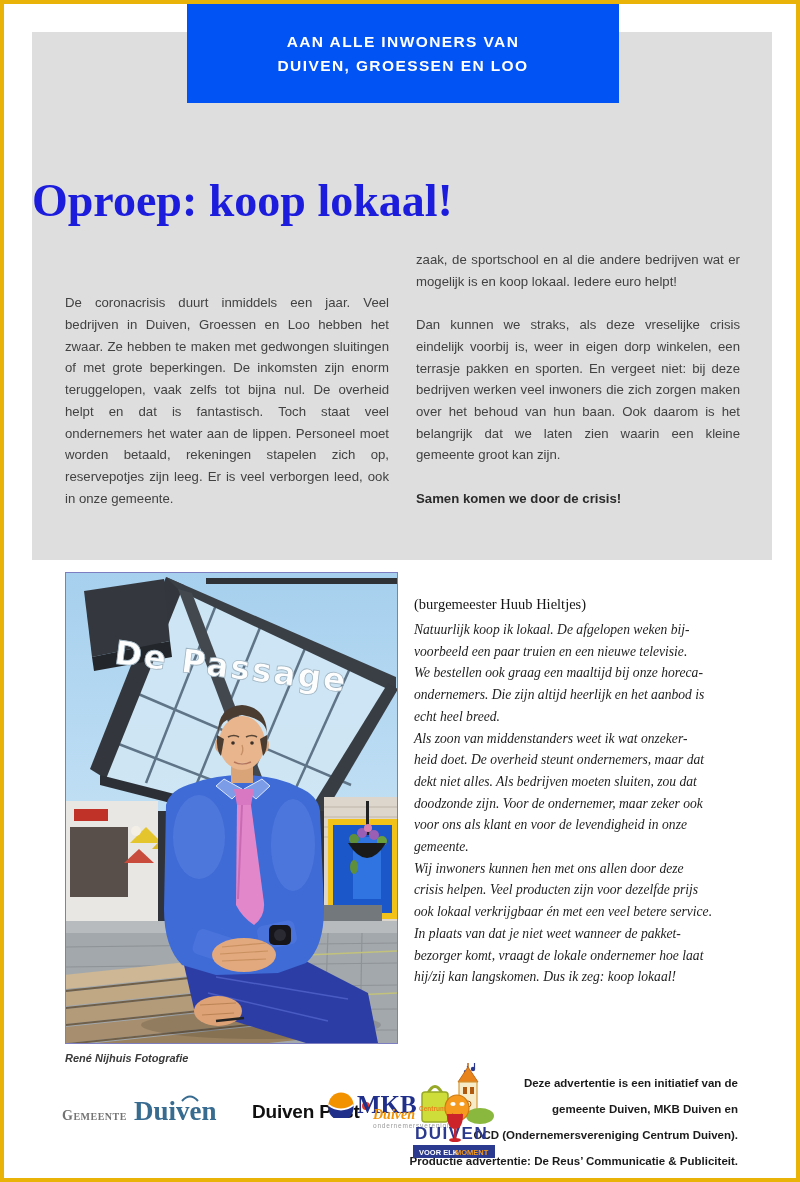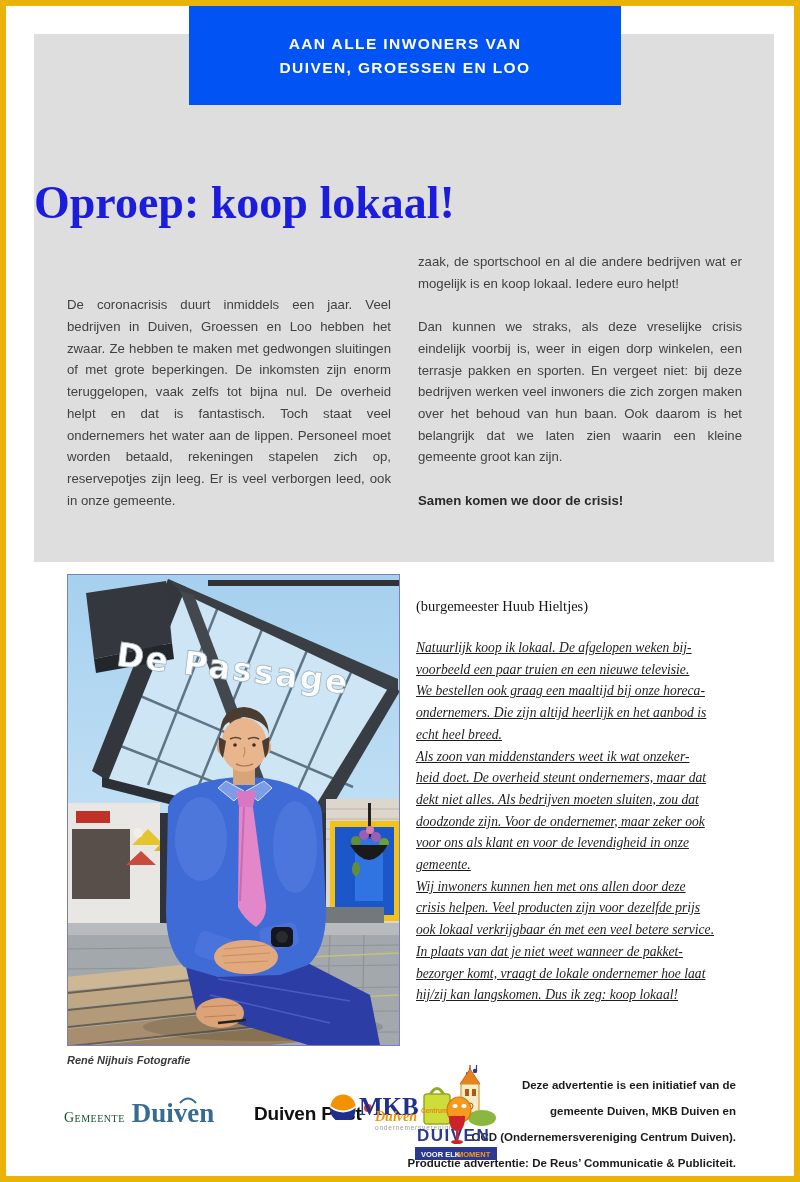--- a/index.html
+++ b/index.html
@@ -1,18 +1,18 @@
 <!DOCTYPE html>
 <html><head>
 <meta charset="utf-8">
 <style>
   html,body{margin:0;padding:0;background:#fff;}
   .page{
     position:relative;width:800px;height:1182px;margin:0 auto;
-    background:#ffffff;border:6px solid #eab308;box-sizing:border-box;
+    background:#ffffff;border:4px solid #eab308;box-sizing:border-box;
     font-family:"Liberation Sans",sans-serif;overflow:hidden;
   }
   
   .gray-block{position:absolute;left:28px;top:28px;width:740px;height:528px;background:#dedede;}
   .banner{
     position:absolute;left:183px;top:0;width:432px;height:99px;background:#0253f4;
     display:flex;flex-direction:column;justify-content:center;align-items:center;gap:7px;
   }
   .banner-line{color:#ffffff;font-weight:bold;font-size:15.5px;letter-spacing:1.4px;line-height:1.1;}
   .page-title{
@@ -33,30 +33,30 @@
   .photo-credit{
     position:absolute;left:61px;top:1048px;font-size:11px;font-style:italic;font-weight:bold;color:#3a3a3a;
   }
   
   .interview{position:absolute;left:410px;top:588px;width:340px;}
   .interview-heading{
     font-family:"Liberation Serif",serif;font-weight:bold;font-size:23px;color:#1c1cdd;margin:0;
   }
   .interview-sub{font-family:"Liberation Serif",serif;font-size:14.5px;color:#161616;margin-top:4px;}
   .interview-text{
-    margin-top:22px;font-family:"Liberation Serif",serif;font-style:italic;
-    font-size:13.6px;line-height:21.7px;color:#1d1d1d;white-space:pre-line;text-decoration:underline;
+    margin-top:6px;font-family:"Liberation Serif",serif;font-style:italic;
+    font-size:13.6px;line-height:21.7px;color:#1d1d1d;white-space:pre-line;
   }
   
   .footer-credits{
     position:absolute;right:58px;top:1066px;width:430px;text-align:right;
     font-size:11.5px;font-weight:bold;color:#1b1b1b;line-height:26px;white-space:pre-line;
   }
   .logo-gemeente{position:absolute;left:58px;top:1092px;display:flex;align-items:baseline;gap:7px;}
-  .gem-word1{font-family:"Liberation Serif",serif;font-weight:normal;font-variant:small-caps;font-size:14px;color:#14532d;letter-spacing:.5px;}
+  .gem-word1{font-family:"Liberation Serif",serif;font-weight:bold;font-variant:small-caps;font-size:14px;color:#737373;letter-spacing:.5px;}
   .gem-word2-wrap{position:relative;}
   .gem-word2{font-family:"Liberation Serif",serif;font-weight:bold;font-size:27px;color:#376b90;}
   .gem-bird{position:absolute;left:46px;top:-4px;}
   .logo-duivenpost{position:absolute;left:248px;top:1097px;font-size:19px;font-weight:bold;color:#101010;letter-spacing:-.2px;}
   .dp-dot{display:inline-block;width:8px;height:8px;border-radius:50%;background:#e23a2e;vertical-align:top;margin-left:2px;margin-top:1px;}
   .logo-mkb{position:absolute;left:324px;top:1088px;display:flex;align-items:flex-start;gap:3px;}
   .mkb-textstack{display:flex;flex-direction:column;line-height:1;}
   .mkb-label{font-family:"Liberation Serif",serif;font-weight:bold;font-size:25px;color:#20308a;}
   .mkb-sub{font-family:"Liberation Serif",serif;font-weight:bold;font-style:italic;font-size:14px;color:#f39200;margin-top:-9px;margin-left:16px;}
   .mkb-tagline{font-size:6.5px;color:#9a9a9a;letter-spacing:.8px;margin-left:16px;margin-top:1px;}

